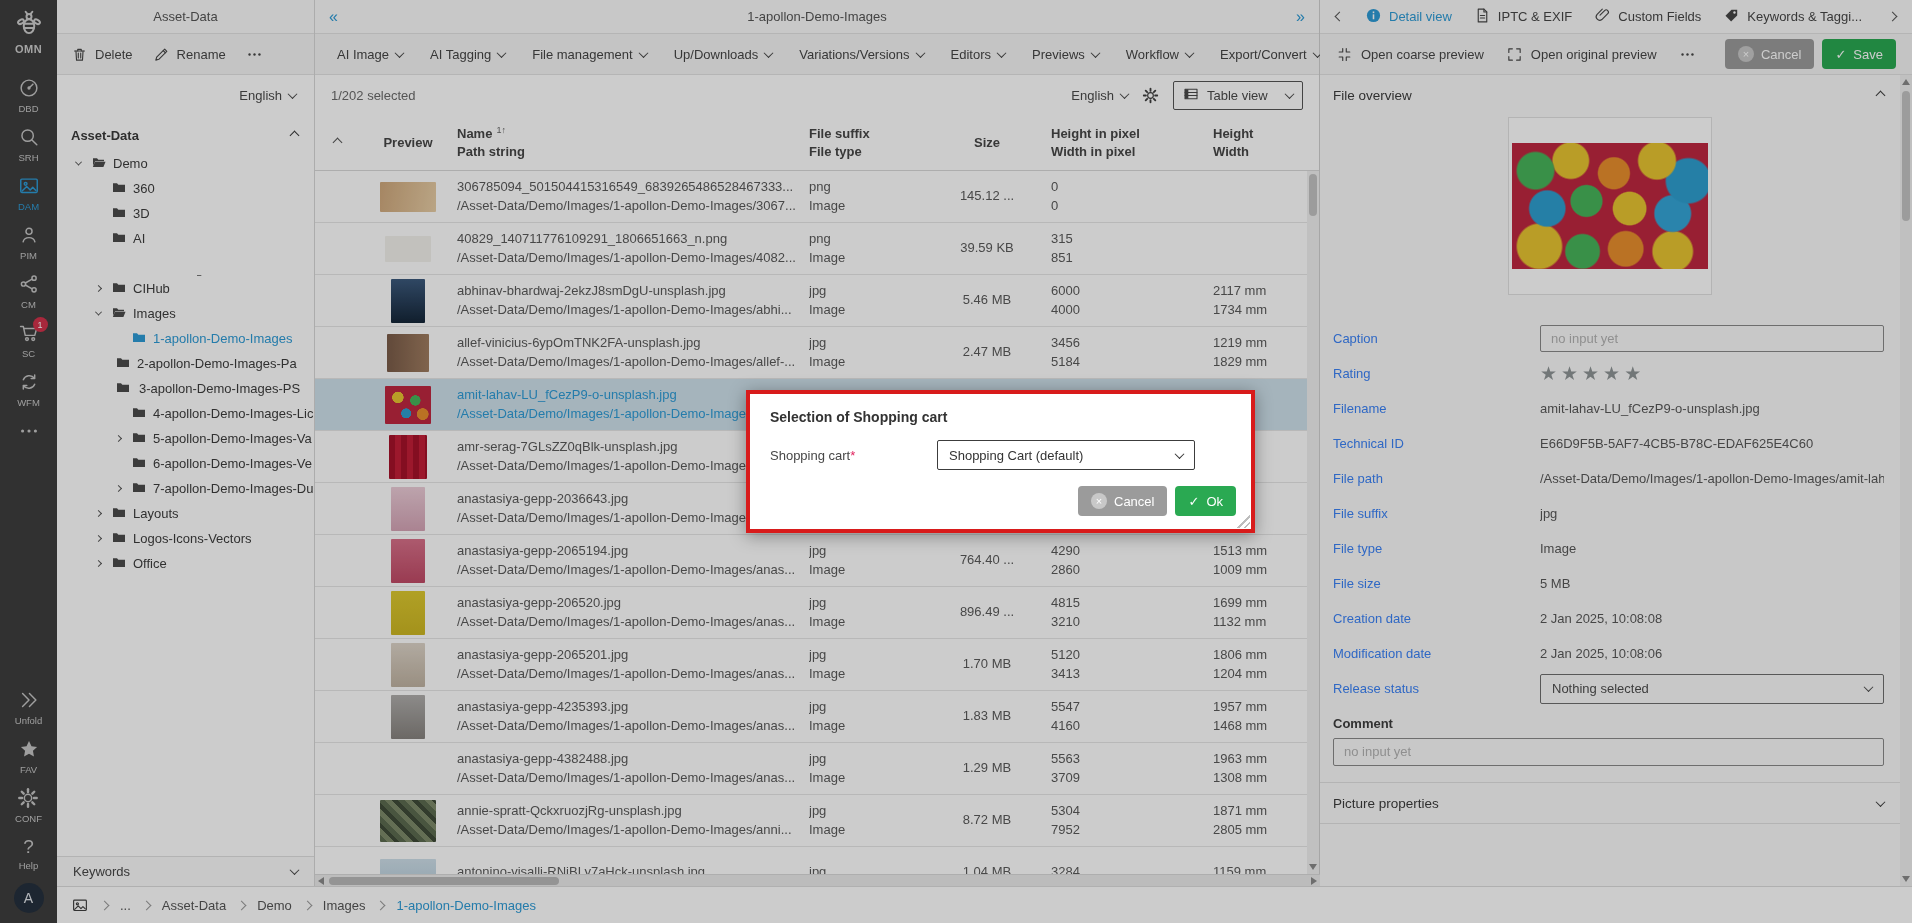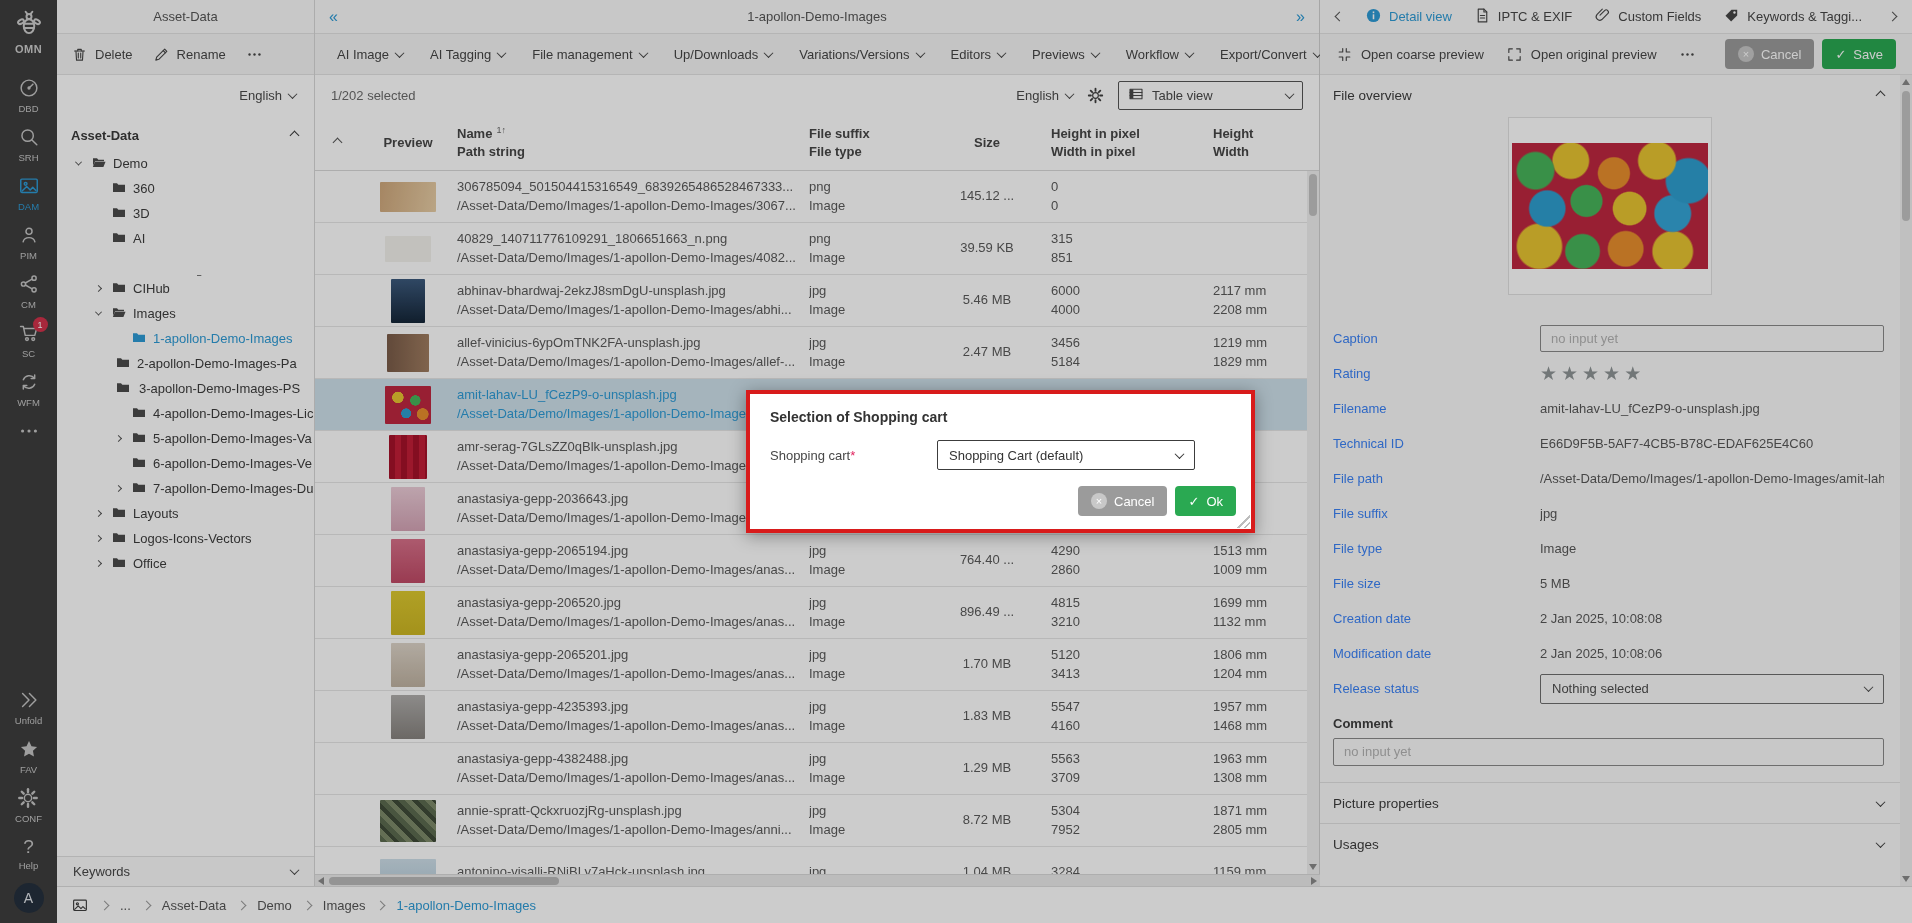--- a/index.html
+++ b/index.html
@@ -45,21 +45,21 @@
   
   .center { position:absolute; left:315px; top:0; width:1005px; height:886px; background:#fff; border-right:1px solid #d0d0d0; }
   .c-head { display:flex; align-items:center; padding:0 14px; font-size:13px; position:relative; }
   .c-head .dbl { color:#2e9bd6; font-size:16px; cursor:pointer; }
   .c-head .ttl { position:absolute; left:0; right:0; text-align:center; color:#565656; }
   .c-head .dbl.right { margin-left:auto; }
   .menubar { display:flex; align-items:center; gap:27px; padding:0 22px; font-size:13px; color:#454545; }
   .menu-item { display:flex; align-items:center; gap:7px; cursor:pointer; white-space:nowrap; }
   .c-sub { height:40px; display:flex; align-items:center; padding:0 16px; font-size:13px; color:#6b6b6b; }
   .c-sub .right { margin-left:auto; display:flex; align-items:center; gap:14px; color:#4a4a4a; }
-  .viewsel { border:1px solid #555; border-radius:2px; height:29px; width:185px; display:flex; align-items:center; gap:8px; padding:0 9px; background:#fff; cursor:pointer; }
+  .viewsel { border:1px solid #555; border-radius:2px; height:29px; width:130px; display:flex; align-items:center; gap:8px; padding:0 9px; background:#fff; cursor:pointer; }
   .viewsel svg { width:16px; height:16px; }
   .viewsel .vchev { margin-left:auto; }
   .gearbtn svg { width:18px; height:18px; color:#3f3f3f; }
 
   
   .tgrid { display:grid; grid-template-columns:44px 98px 352px 132px 92px 152px 123px; align-items:center; }
   .thead { height:56px; border-bottom:1px solid #d9d9d9; font-size:13px; color:#474747; font-weight:bold; line-height:1.35; }
   .thead .collapse { display:flex; justify-content:center; color:#555; cursor:pointer; }
   .thead .cprev { text-align:center; }
   .sortmark { font-weight:normal; font-size:9px; color:#666; margin-left:4px; position:relative; top:-5px; }
@@ -577,21 +577,21 @@
         </div>
         <div class="tgrid trow">
           <span class="tcell"></span>
           <span class="tcell thumbwrap">
             <span class="thumb" style="width: 34px; height: 44px; background: linear-gradient(rgb(60, 90, 125), rgb(21, 38, 56));"></span>
           </span>
           <span class="tcell"><span class="nm">abhinav-bhardwaj-2ekzJ8smDgU-unsplash.jpg</span><br><span class="pth">/Asset-Data/Demo/Images/1-apollon-Demo-Images/abhi...</span></span>
           <span class="tcell"><span>jpg</span><br><span>Image</span></span>
           <span class="tcell" style="text-align: center;">5.46 MB</span>
           <span class="tcell" style="padding-left: 18px;"><span>6000</span><br><span>4000</span></span>
-          <span class="tcell" style="padding-left: 28px;"><span>2117 mm</span><br><span>2208 mm</span></span>
+          <span class="tcell" style="padding-left: 28px;"><span>2117 mm</span><br><span>1734 mm</span></span>
         </div>
         <div class="tgrid trow">
           <span class="tcell"></span>
           <span class="tcell thumbwrap">
             <span class="thumb" style="width: 42px; height: 38px; background: linear-gradient(90deg, rgb(122, 92, 73), rgb(160, 125, 96));"></span>
           </span>
           <span class="tcell"><span class="nm">allef-vinicius-6ypOmTNK2FA-unsplash.jpg</span><br><span class="pth">/Asset-Data/Demo/Images/1-apollon-Demo-Images/allef-...</span></span>
           <span class="tcell"><span>jpg</span><br><span>Image</span></span>
           <span class="tcell" style="text-align: center;">2.47 MB</span>
           <span class="tcell" style="padding-left: 18px;"><span>3456</span><br><span>5184</span></span>
@@ -859,24 +859,20 @@
       <div class="commentblock">
         <div class="commentlabel">Comment</div>
         <textarea class="commentbox" placeholder="no input yet" style=""></textarea>
       </div>
       <div class="divider"></div>
       <div class="r-sect">
         <span>Picture properties</span>
           <span class="chev"></span>
       </div>
       <div class="divider"></div>
-      <div class="r-sect">
-        <span>Usages</span>
-          <span class="chev"></span>
-      </div>
     </div>
     <div class="r-vscroll">
         <span class="tri up"></span>
         <span class="vthumb"></span>
         <span class="tri down"></span>
       </div>
   </section>
 
   <footer class="bottombar">
     <span id="ic-crumb" style="display: inline-flex;">

